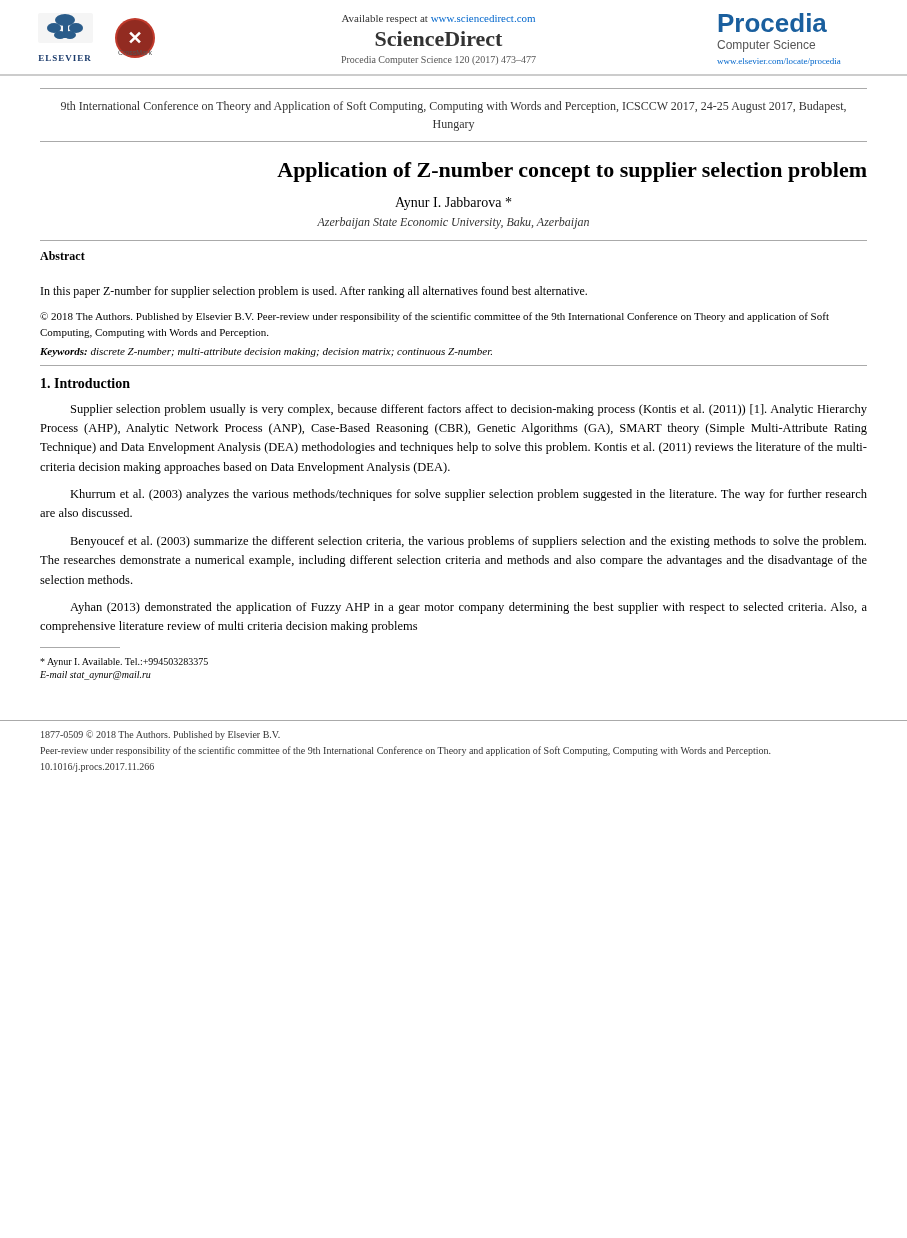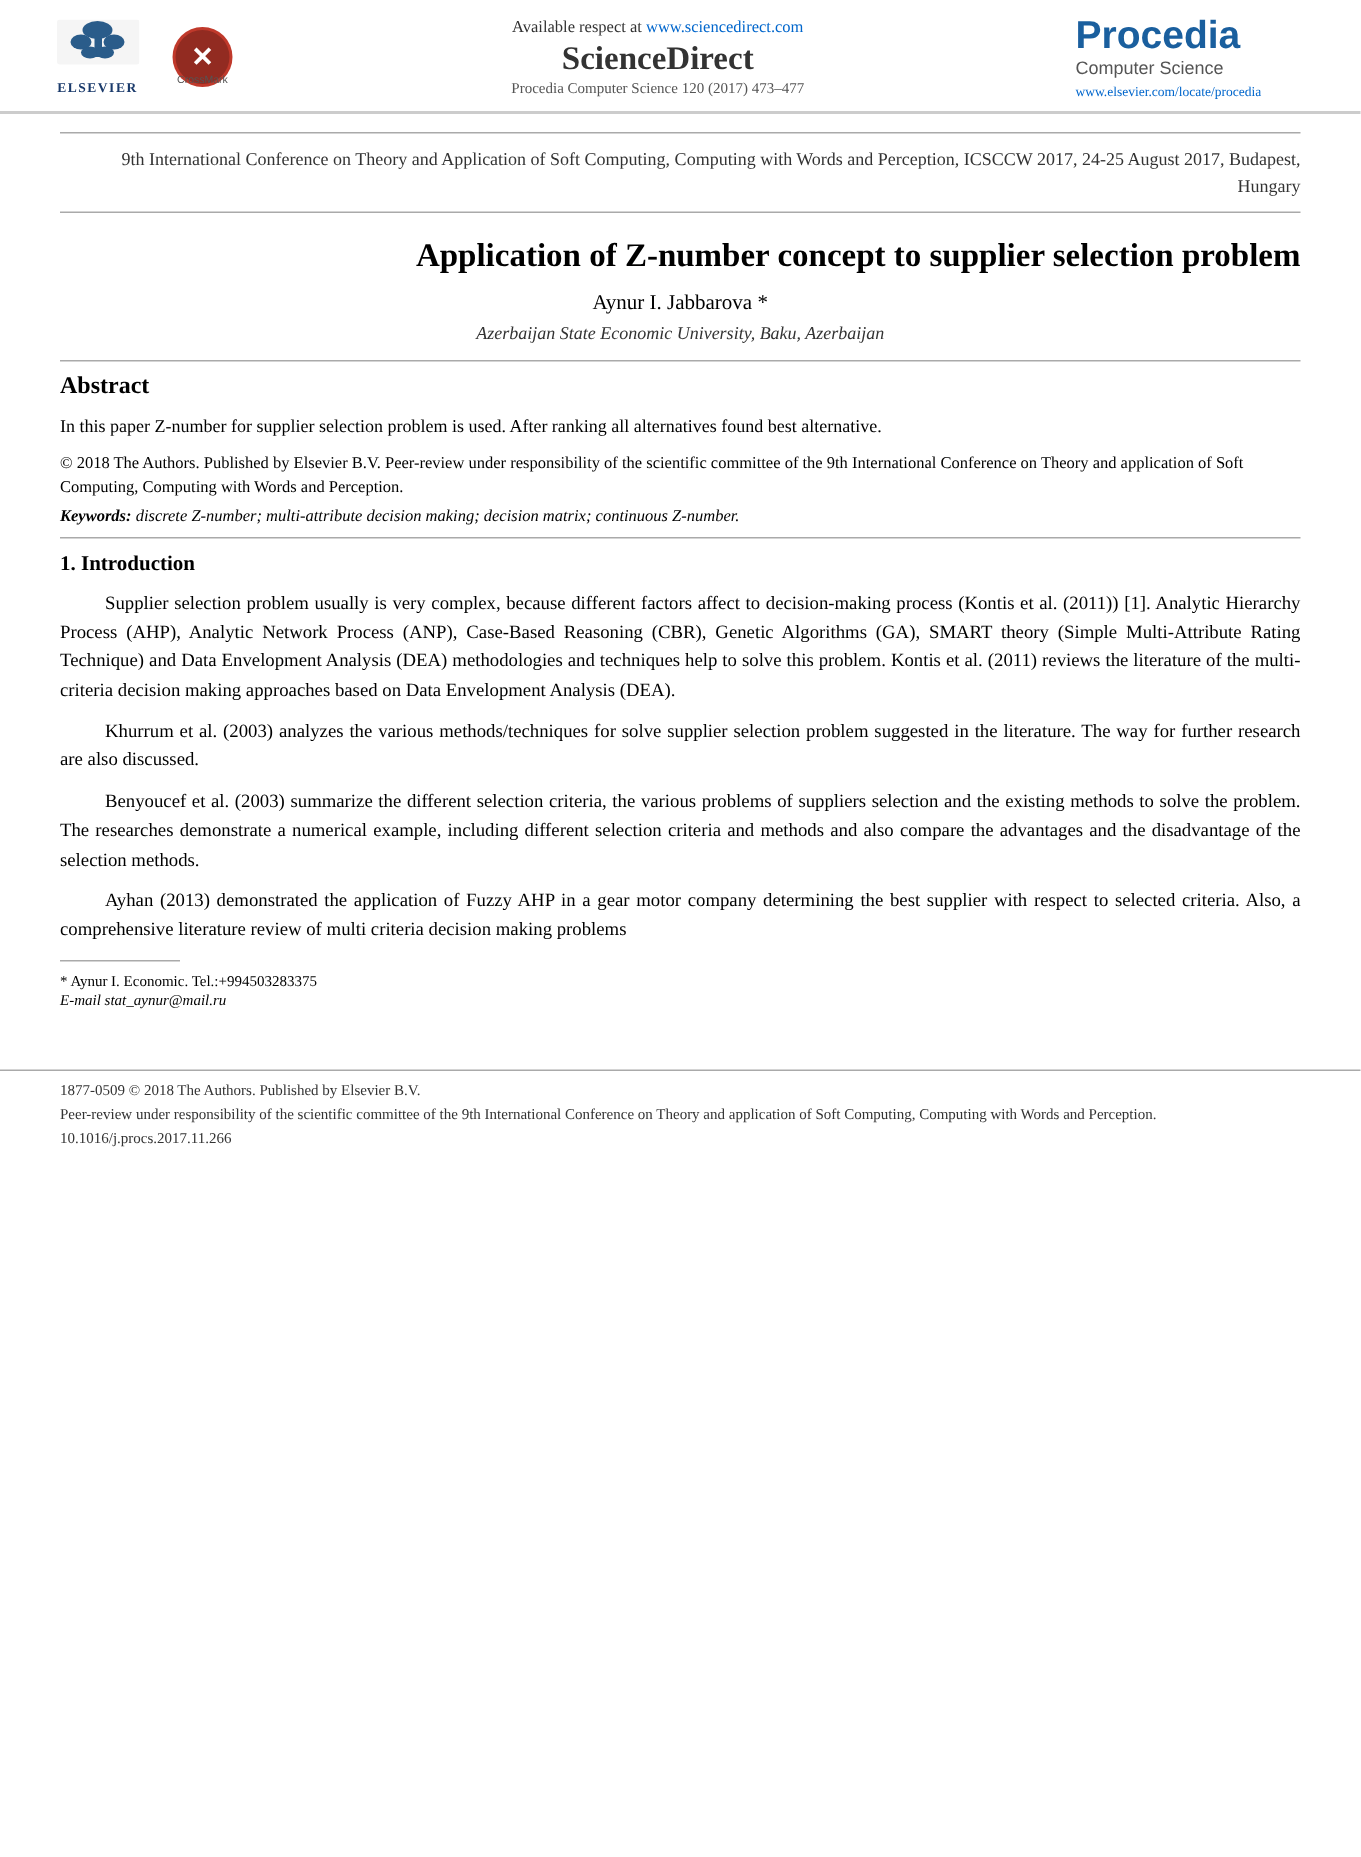--- a/index.html
+++ b/index.html
@@ -113,21 +113,21 @@
       color: #0066cc;
       margin-top: 4px;
     }
 
     
     .content {
       padding: 12px 40px 20px 40px;
     }
 
     .conference-title {
-      text-align: right;
+      text-align: center;
       font-size: 12px;
       color: #333;
       margin-bottom: 10px;
       line-height: 1.5;
       border-top: 1px solid #aaa;
       border-bottom: 1px solid #aaa;
       padding: 8px 0;
     }
 
     .paper-title {
@@ -158,23 +158,23 @@
       border: none;
       border-top: 1px solid #aaa;
       margin: 8px 0;
     }
 
     .abstract-section {
       margin: 8px 0;
     }
 
     .section-label {
-      font-size: 16px;
-      font-weight: bold;
-      margin-bottom: 8px;
+      font-size: 12px;
+      font-weight: bold;
+      margin-bottom: 18px;
     }
 
     .abstract-text {
       font-size: 12px;
       color: #000;
       line-height: 1.5;
     }
 
     .copyright-text {
       font-size: 11px;
@@ -330,21 +330,21 @@
         <span>Introduction</span>
       </div>
 
       <div class="body-paragraph">Supplier selection problem usually is very complex, because different factors affect to decision-making process (Kontis et al. (2011)) [1]. Analytic Hierarchy Process (AHP), Analytic Network Process (ANP), Case-Based Reasoning (CBR), Genetic Algorithms (GA), SMART theory (Simple Multi-Attribute Rating Technique) and Data Envelopment Analysis (DEA) methodologies and techniques help to solve this problem. Kontis et al. (2011) reviews the literature of the multi-criteria decision making approaches based on Data Envelopment Analysis (DEA).</div>
       <div class="body-paragraph">Khurrum et al. (2003) analyzes the various methods/techniques for solve supplier selection problem suggested in the literature. The way for further research are also discussed.</div>
       <div class="body-paragraph">Benyoucef et al. (2003) summarize the different selection criteria, the various problems of suppliers selection and the existing methods to solve the problem. The researches demonstrate a numerical example, including different selection criteria and methods and also compare the advantages and the disadvantage of the selection methods.</div>
       <div class="body-paragraph">Ayhan (2013) demonstrated the application of Fuzzy AHP in a gear motor company determining the best supplier with respect to selected criteria. Also, a comprehensive literature review of multi criteria decision making problems</div>
     </div>
 
     <div class="footnote-divider"></div>
-    <div class="footnote-text">* Aynur I. Economic. Tel.:+994503283375</div>
+    <div class="footnote-text">* Aynur I. Available. Tel.:+994503283375</div>
     <div class="footnote-email">
       <span>E-mail</span>
       <span> </span>
       <span>stat_aynur@mail.ru</span>
     </div>
 
   </div>
 
   <div class="footer-strip">
     <div class="footer-text">1877-0509 © 2018 The Authors. Published by Elsevier B.V.</div>

